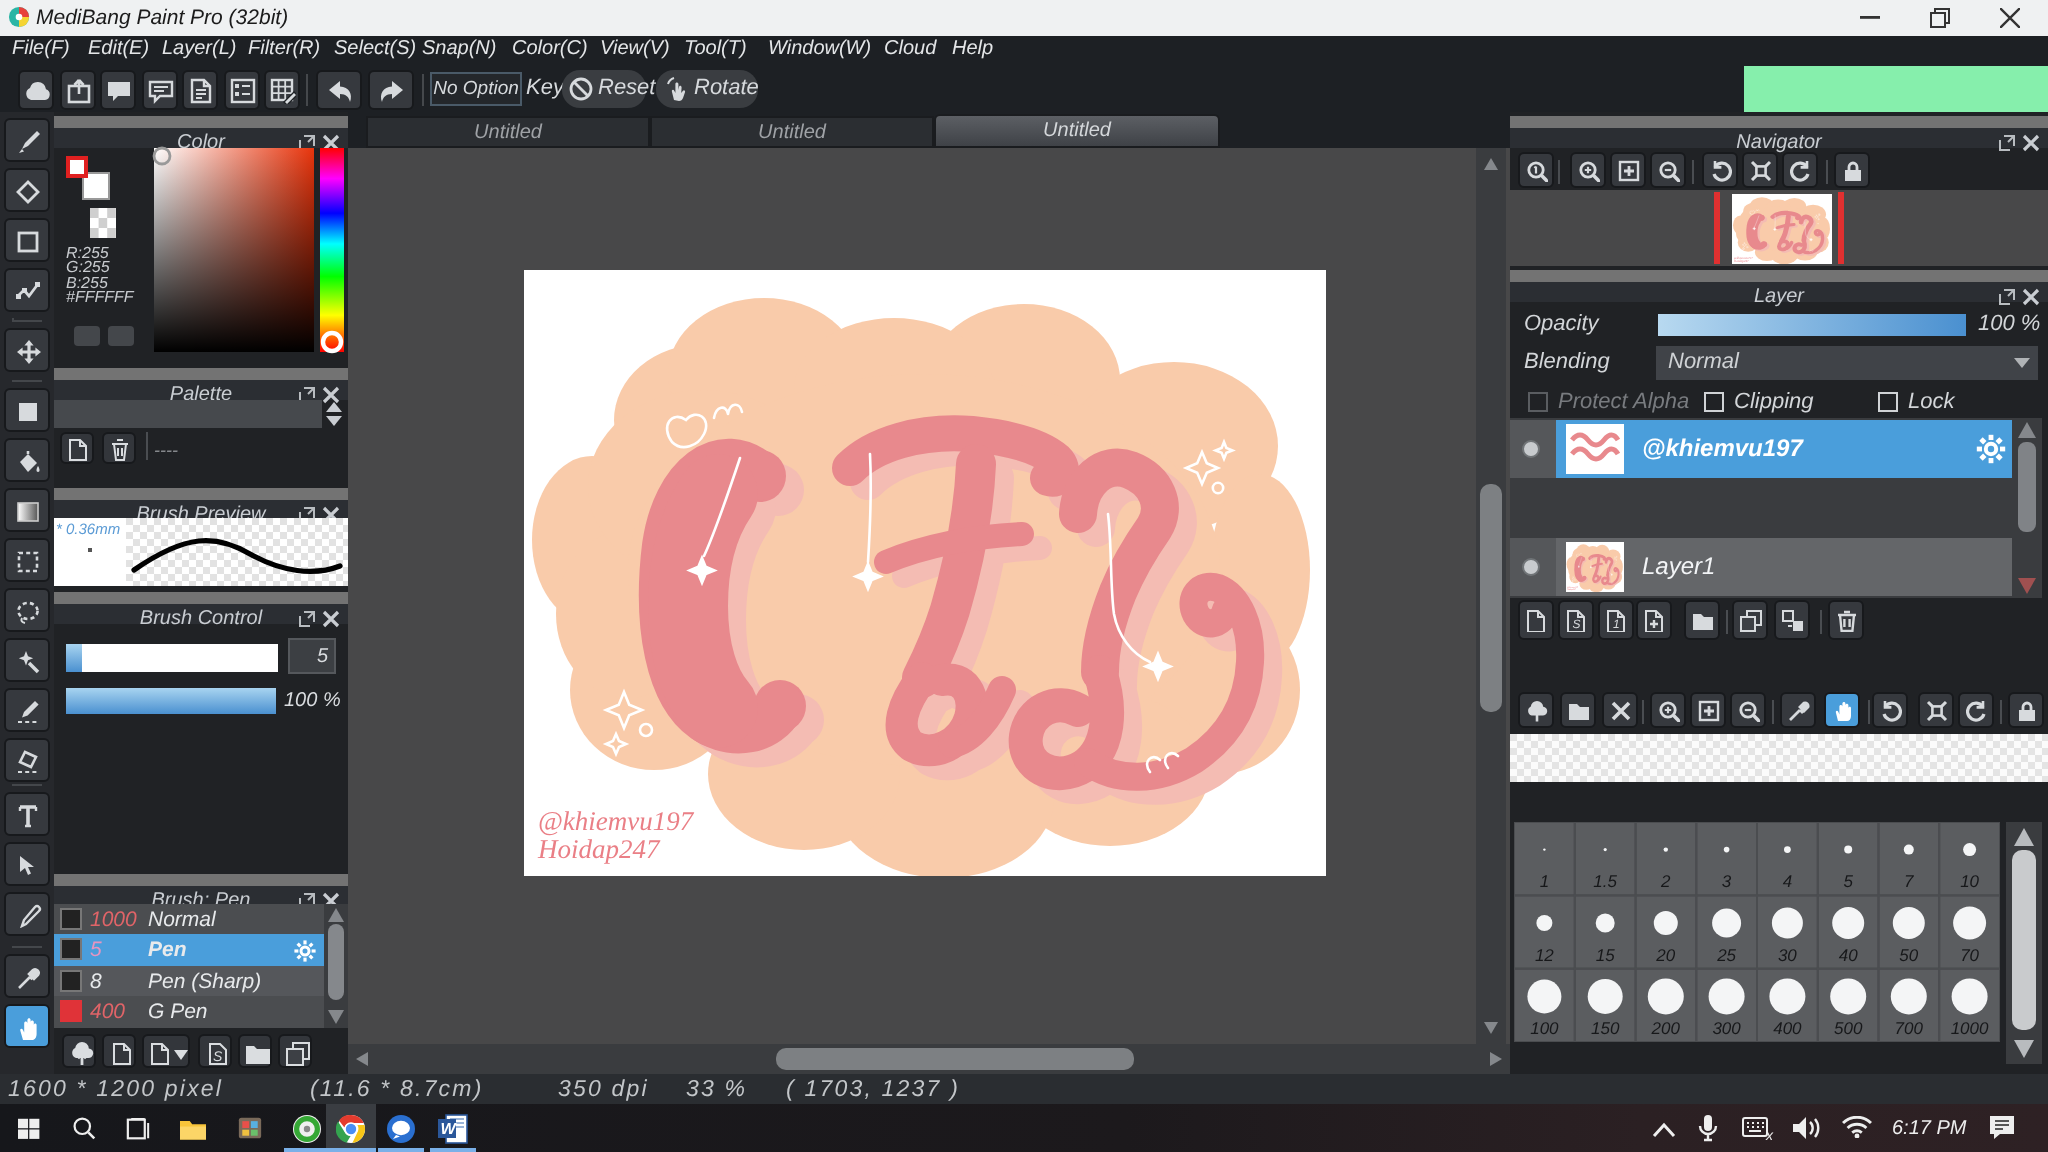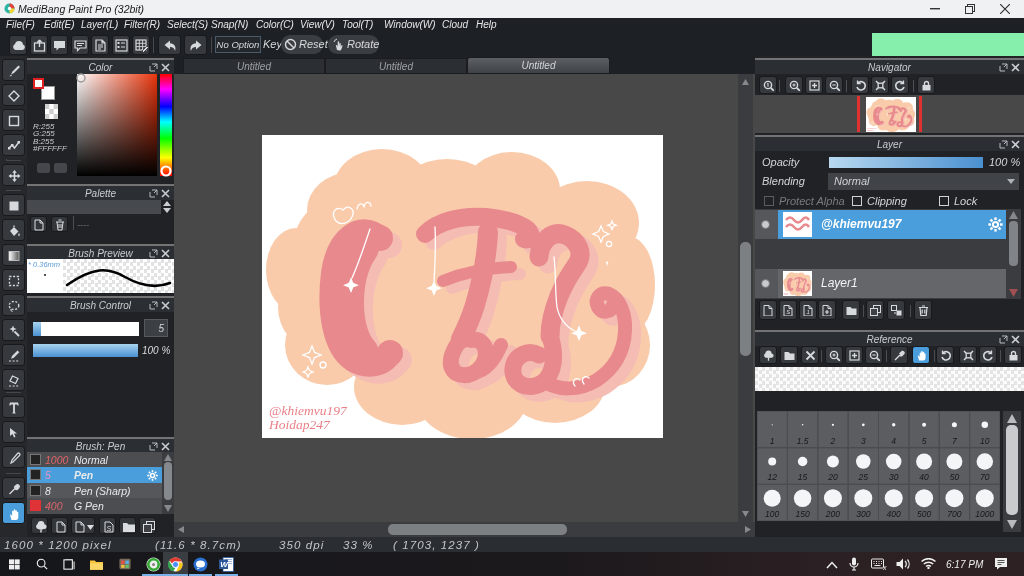--- a/index.html
+++ b/index.html
@@ -7,21 +7,21 @@
   #app{position:relative;width:1024px;height:576px;overflow:hidden;
        font-family:"Liberation Sans",sans-serif;background:#86efac;font-style:italic;}
   .abs{position:absolute;}
   .titlebar{left:0;top:0;width:1024px;height:18px;background:#000;color:#fff;}
   .menubar{left:0;top:18px;width:1024px;height:15px;background:#1d2024;color:#e4e6e8;font-size:10px;}
   .menubar span{position:absolute;top:1px;}
   .toolbar{left:0;top:33px;width:872px;height:23px;background:#1d2024;}
   .tbtn{position:absolute;background:#33363b;border:1px solid #17191c;border-radius:3px;}
   .panelcol{background:#202225;}
   .ptitle{position:absolute;left:0;right:0;height:16px;background:#2b2e33;
-          border-top:2px solid #737373;color:#c9cdd2;font-size:10px;text-align:center;line-height:15px;}
+          border-top:6px solid #737373;color:#c9cdd2;font-size:10px;text-align:center;line-height:15px;}
   .ptitle .pt-ico{position:absolute;right:16px;top:3px;width:9px;height:9px;}
   .ptitle .pt-x{position:absolute;right:4px;top:3px;width:9px;height:9px;}
   .toolstrip{left:0;top:56px;width:27px;height:481px;background:#26282c;}
   .statusbar{left:0;top:537px;width:1024px;height:15px;background:#2a2d31;color:#c3c6c9;font-size:10px;}
   .taskbar{left:0;top:552px;width:1024px;height:24px;background:linear-gradient(to right,#16171b 0%,#1c191c 55%,#2b2023 80%,#2e2124 100%);color:#fff;}
   svg{display:block;}
   .ico{position:absolute;}
 </style>
 </head>
 <body>
@@ -738,28 +738,20 @@
           </svg>
         </div>
         <div class="abs" style="left:155px;top:5px;width:1px;height:12px;background:#4a4d51"></div>
         <div class="tbtn" style="left:159px;top:0px;width:18px;height:20px;background:#36393e">
           <svg class="ico" style="left:3px;top:4px" width="11" height="11" viewBox="0 0 11 11">
             <path d="M1 2.5 h9 M2 2.5 l0.8 8 h5.4 l0.8 -8 M4 1 h3 M4.2 4.5 v4 M6.8 4.5 v4" fill="none" stroke="#d7dadd" stroke-width="1.2"></path>
           </svg>
         </div>
       </div>
 
-    <div class="ptitle" style="top:274px">Reference
-      <svg class="pt-ico" viewBox="0 0 9 9">
-          <path d="M1 3 v5 h5 M3 1 h5 v5 M5 4 l3 -3" stroke="#b8bcc0" fill="none"></path>
-        </svg>
-      <svg class="pt-x" viewBox="0 0 9 9">
-          <path d="M1 1 L8 8 M8 1 L1 8" stroke="#c9cdd2" stroke-width="1.6"></path>
-        </svg>
-    </div>
     <div class="abs" id="reftools" style="top:290px;left:0;width:269px;height:20px">
         <div class="tbtn" style="left:4px;top:0px;width:18px;height:18px;background:#36393e">
           <svg class="ico" style="left:3px;top:3px" width="11" height="11" viewBox="0 0 11 11">
             <path d="M5.5 0.5 a3.1 3.1 0 0 1 3.1 2.9 a2.2 2.2 0 0 1 -0.4 4.4 h-5.4 a2.5 2.5 0 0 1 -0.4 -4.6 A3.1 3.1 0 0 1 5.5 0.5" fill="#d7dadd"></path>
             <path d="M5.5 10.8 V5.2 M5.5 5.2 l-1.8 2 M5.5 5.2 l1.8 2" stroke="#d7dadd" stroke-width="1.3" fill="none"></path>
           </svg>
         </div>
         <div class="tbtn" style="left:25px;top:0px;width:18px;height:18px;background:#36393e">
           <svg class="ico" style="left:3px;top:3px" width="11" height="11" viewBox="0 0 11 11">
             <path d="M0.5 2 h4 l1.5 1.5 h4.5 V10 H0.5 Z" fill="#d7dadd"></path>

